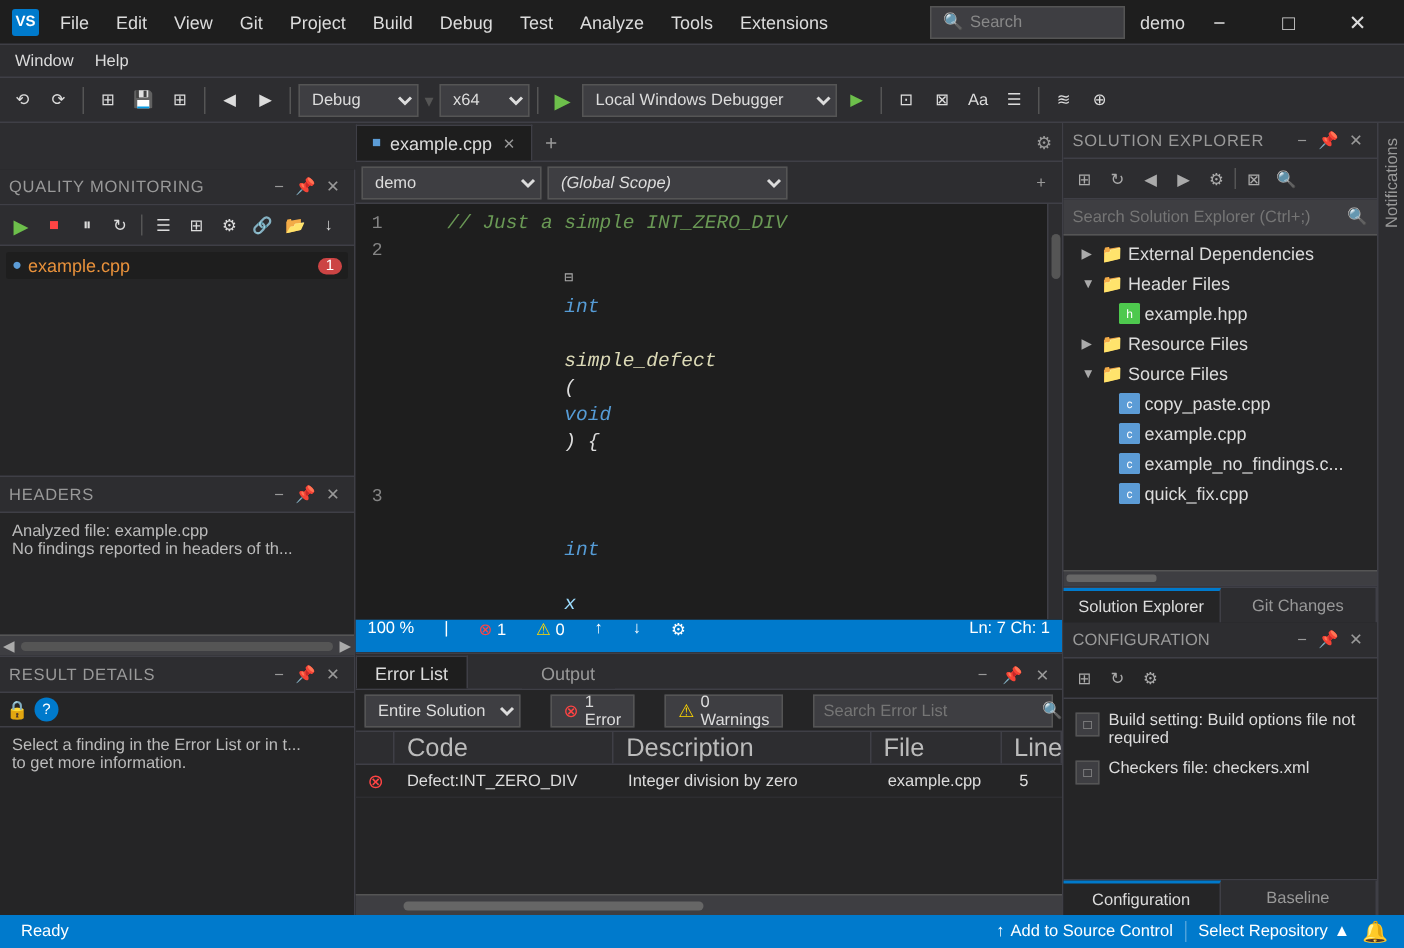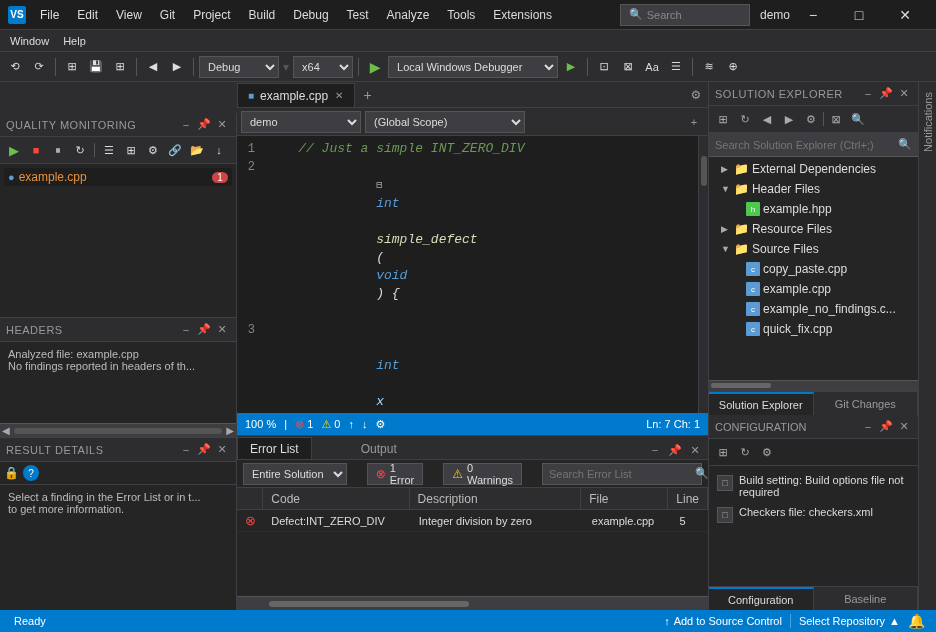--- a/index.html
+++ b/index.html
@@ -305,20 +305,21 @@
       height: 22px;
       background: #3e3e42;
       border: 1px solid #555;
       color: #dcdcdc;
       font-size: 11px;
       padding: 0 4px;
       width: 120px;
     }
     .scope-dropdown2 {
       width: 160px;
+      font-style: italic;
     }
     .et-btn {
       width: 20px; height: 20px;
       background: transparent; border: none;
       color: #999; cursor: pointer; font-size: 11px;
     }
 
     
     .code-editor {
       flex: 1;
@@ -440,21 +441,21 @@
     }
     .et-header {
       display: flex;
       background: #2d2d30;
       border-bottom: 1px solid #3f3f46;
       height: 22px;
       align-items: center;
     }
     .eth-cell {
       padding: 0 8px;
-      font-size: 12px;
+      font-size: 17px;
       color: #bbb;
       border-right: 1px solid #3f3f46;
       height: 100%;
       display: flex; align-items: center;
       cursor: pointer;
     }
     .col-num { width: 28px; }
     .col-code { width: 170px; }
     .col-desc { width: 200px; }
     .col-file { width: 100px; }
@@ -896,21 +897,21 @@
             </span>
           </div>
 
         </div>
 
         <div style="position:absolute;right:0;top:0;bottom:0;width:10px;background:#2d2d30;border-left:1px solid #3f3f46;">
           <div style="width:6px;margin:2px;background:#555;border-radius:3px;height:30px;margin-top:20px;"></div>
         </div>
       </div>
 
-      <div style="height:22px;background:#007acc;display:flex;align-items:center;padding:0 8px;gap:8px;font-size:11px;color:white;">
+      <div style="height:22px;background:#007acc;display:flex;align-items:flex-start;padding:0 8px;gap:20px;font-size:11px;color:white;">
         <span>100 %</span>
         <span>|</span>
         <span style="display:flex;align-items:center;gap:3px;">
           <span style="color:#f44">⊗</span>
           <span>1</span>
         </span>
         <span style="display:flex;align-items:center;gap:3px;">
           <span style="color:#ffd700">⚠</span>
           <span>0</span>
         </span>

